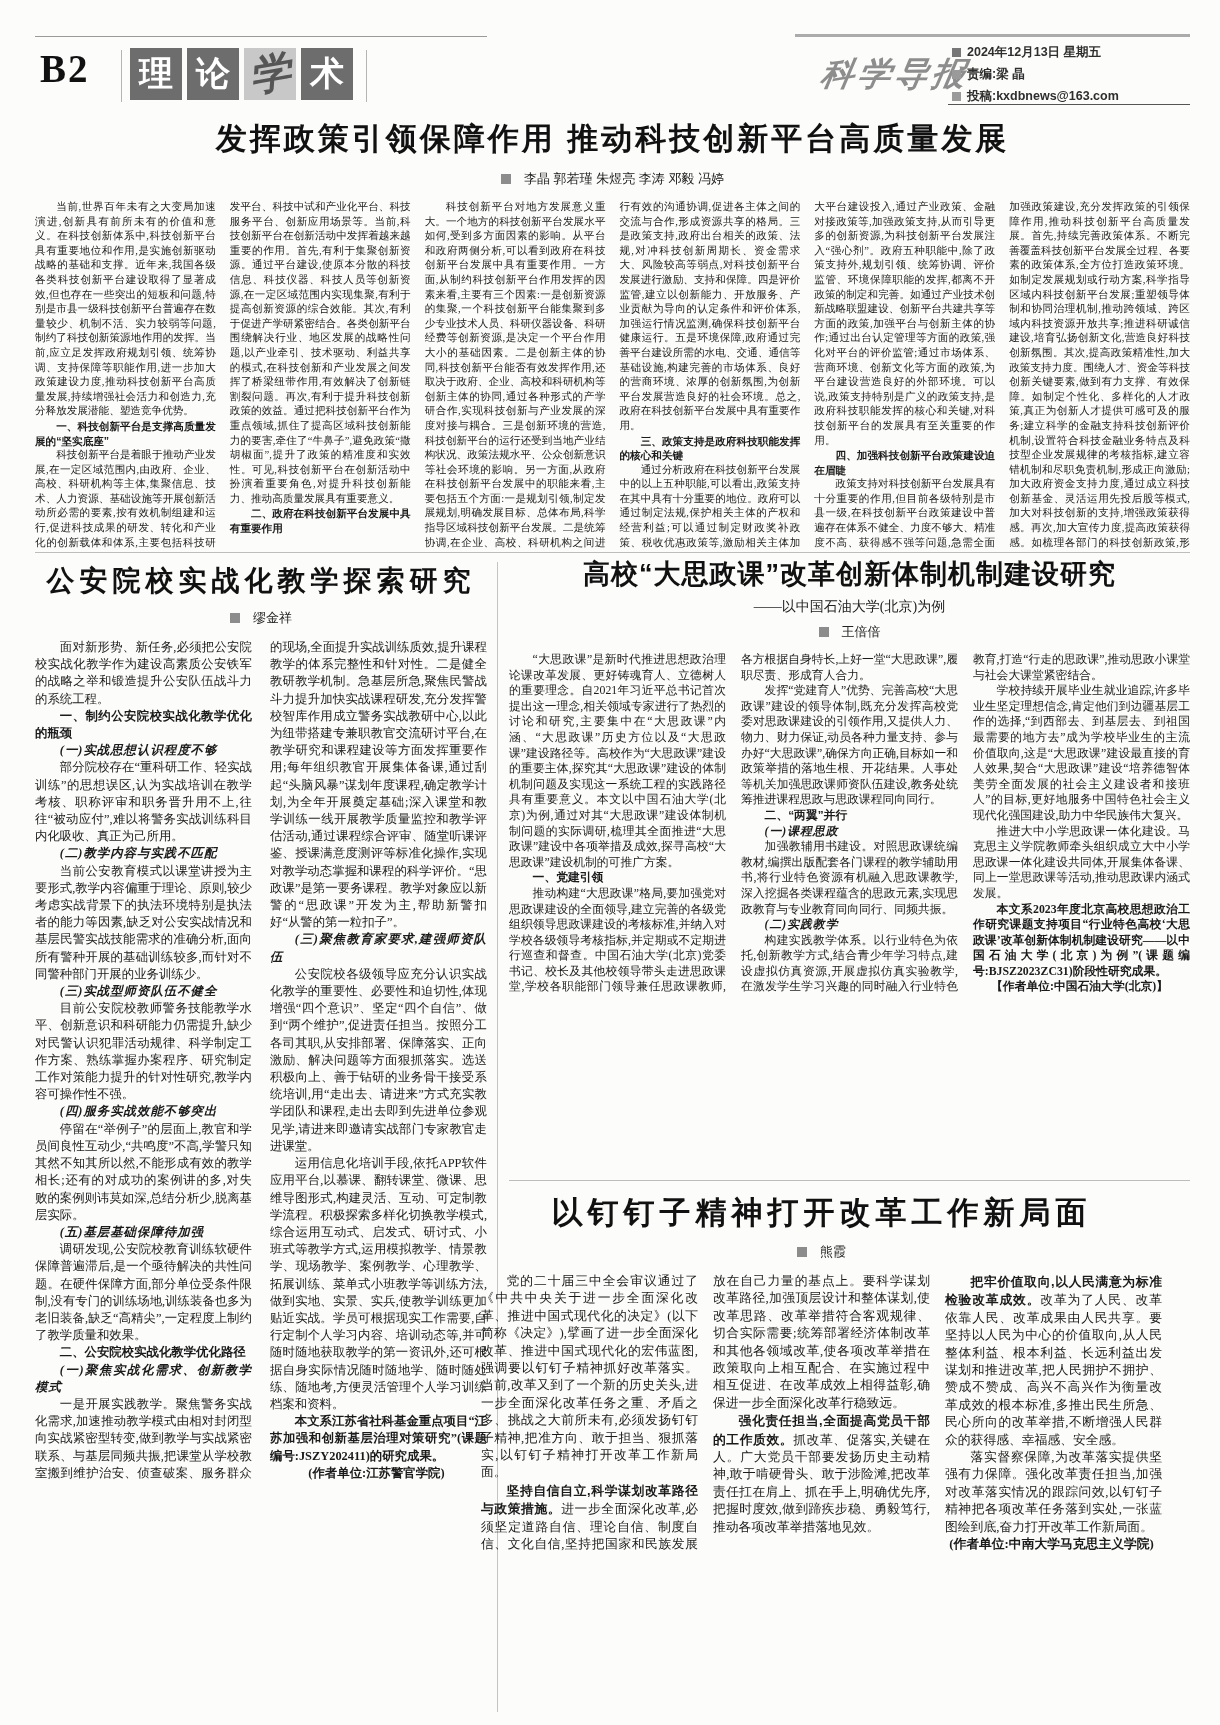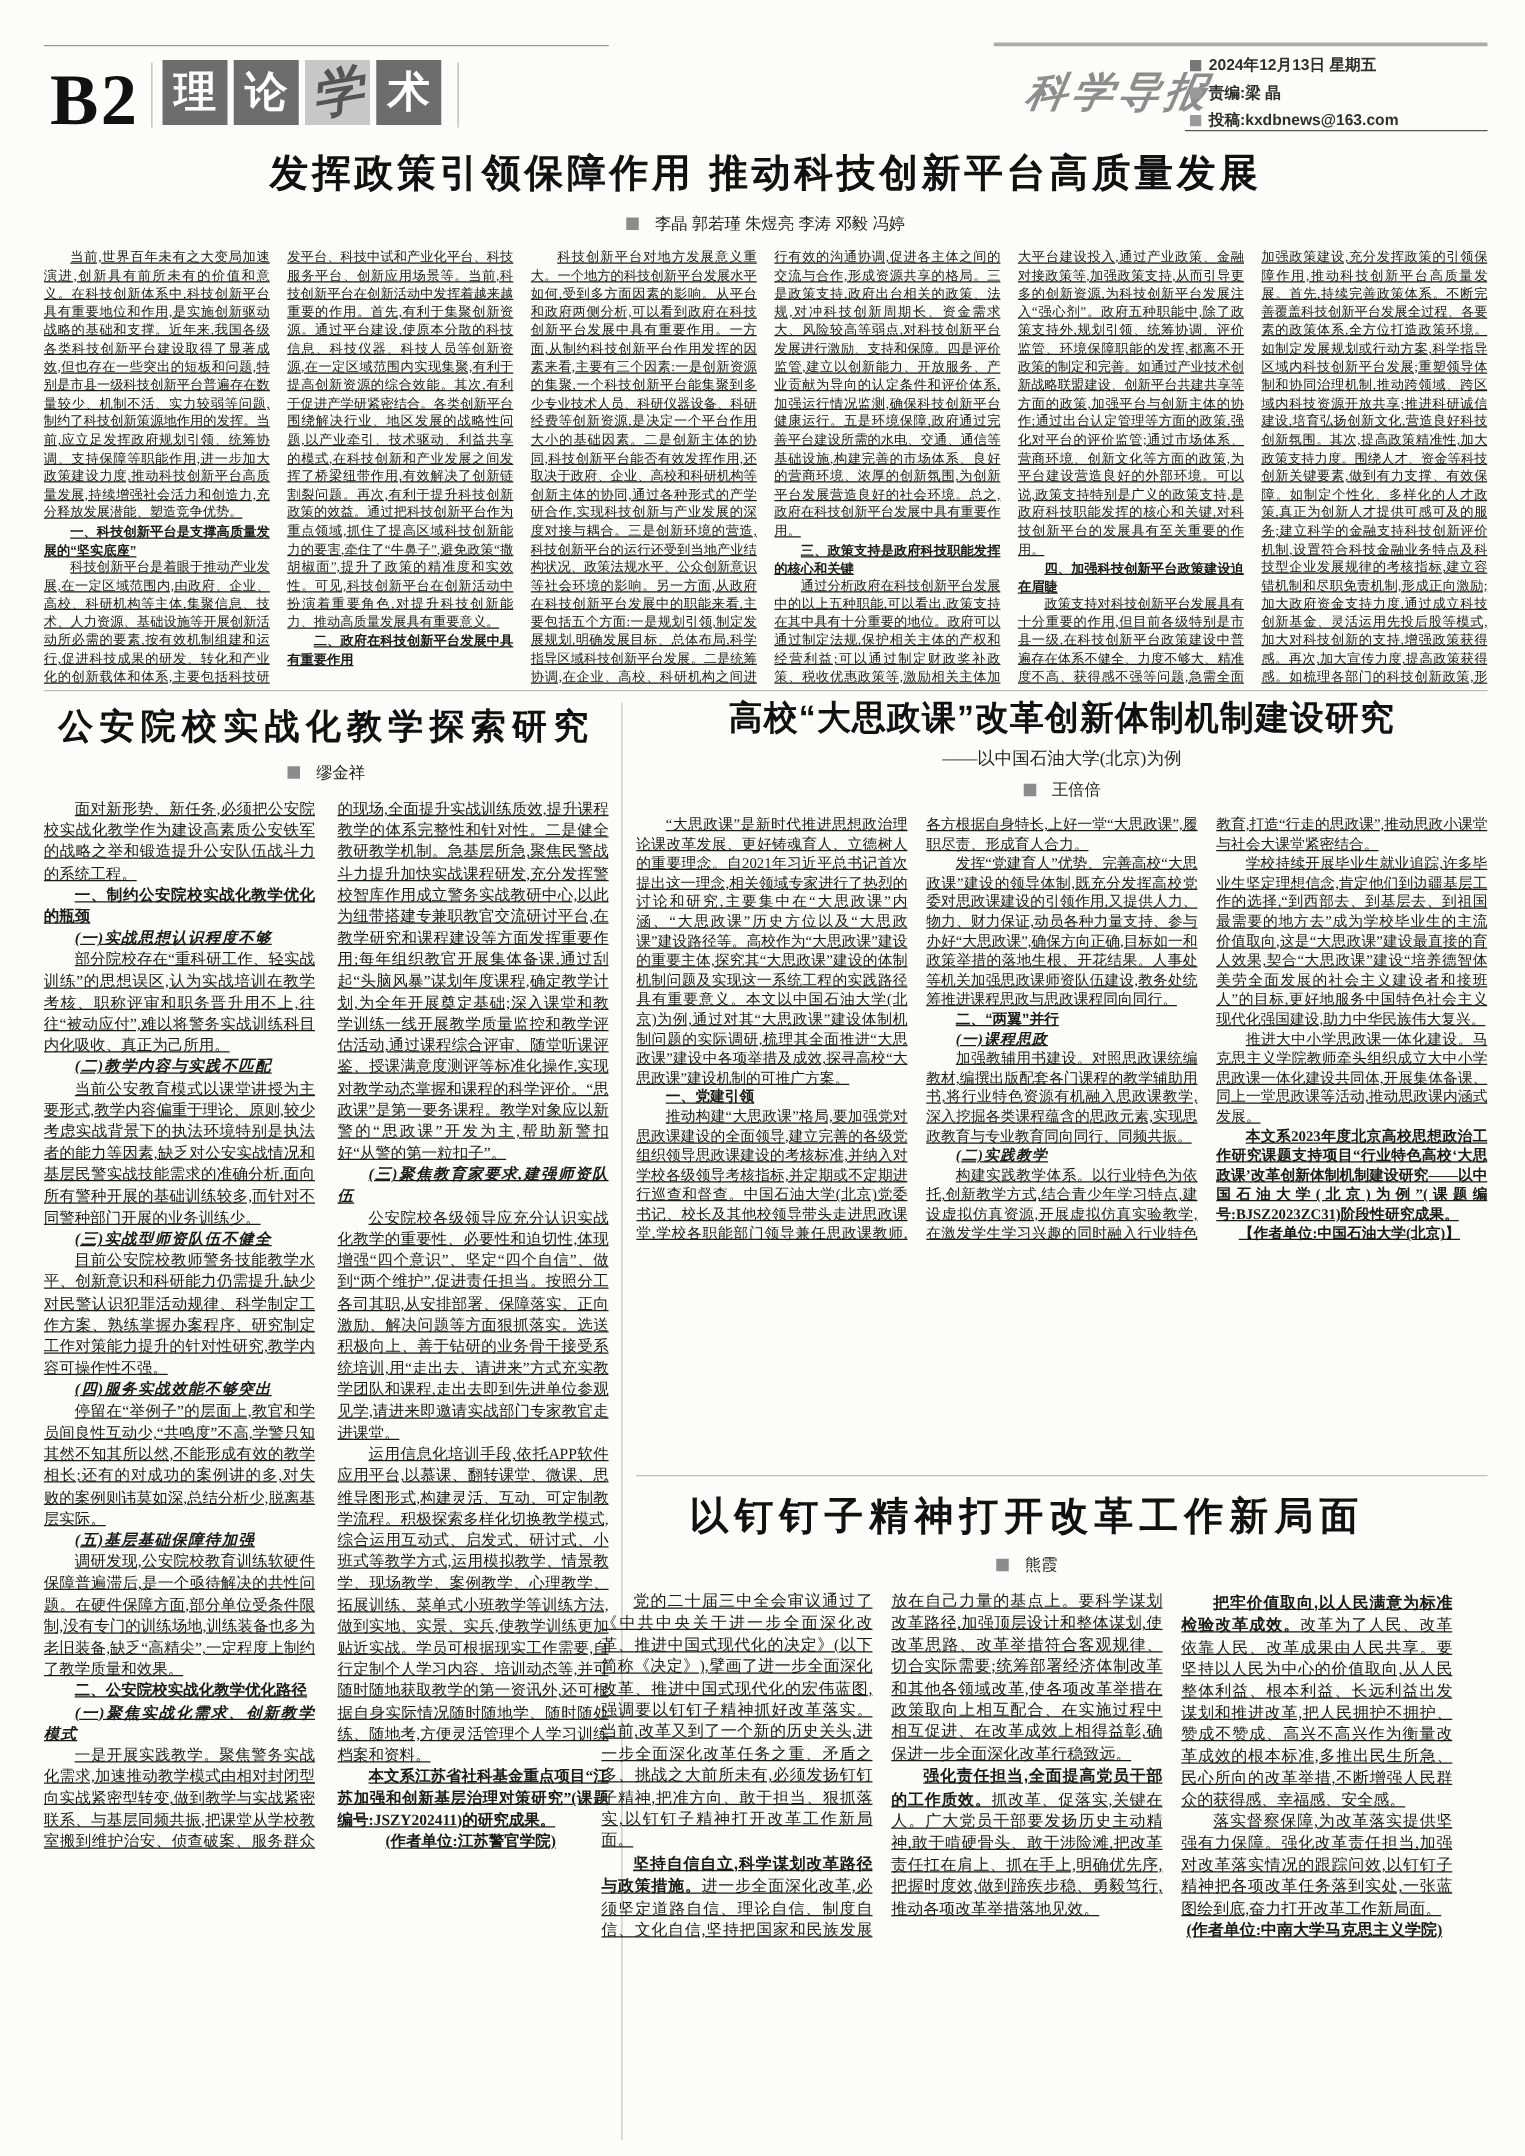--- a/index.html
+++ b/index.html
@@ -1,21 +1,21 @@
 <!DOCTYPE html>
 <html><head>
 <meta charset="utf-8">
 <style>
   html,body{margin:0;padding:0;background:#e8e8e4;}
   #page{position:relative;width:1220px;height:1725px;margin:0 auto;background:#fcfcfa;
         font-family:"Liberation Serif","DejaVu Serif",serif;color:#1b1b1b;overflow:hidden;}
   
   .rule{position:absolute;background:#9a9a9a;}
   #edition{position:absolute;left:40px;top:46px;font-family:"Liberation Serif",serif;
-           font-size:58px;font-weight:bold;color:#111;letter-spacing:2px;}
+           font-size:39px;font-weight:bold;color:#111;letter-spacing:2px;}
   .tick{position:absolute;width:1px;background:#b5b5b5;}
   #tiles{position:absolute;left:130px;top:48px;display:flex;gap:5px;}
   .tile{width:52px;height:52px;display:flex;align-items:center;justify-content:center;
         font-family:"Liberation Sans","DejaVu Sans",sans-serif;font-weight:bold;font-size:34px;}
   .tile.dark{background:#6d6d6d;color:#fff;}
   .tile.light{background:#c8c8c8;color:#555;font-style:italic;transform:none;}
   .tile.light span{display:inline-block;transform:rotate(-10deg) scale(1.15);font-size:36px;}
   #masthead{position:absolute;left:800px;top:52px;width:190px;text-align:center;
             font-family:"DejaVu Serif",serif;font-style:italic;font-weight:bold;
             font-size:33px;color:#8d8d8d;letter-spacing:4px;transform:skewX(-10deg);}
@@ -23,21 +23,21 @@
            font-family:"Liberation Sans",sans-serif;font-size:12.5px;font-weight:bold;color:#2e2e2e;}
   #pubinfo .row{display:flex;align-items:center;margin-bottom:5px;}
   .sq{display:inline-block;width:9px;height:9px;background:#9a9a9a;margin-right:6px;flex:0 0 auto;}
   .sq.dk{background:#777;}
   
   .art-title{text-align:center;font-weight:bold;color:#111;}
   .byline{display:flex;align-items:center;justify-content:center;gap:7px;
           font-family:"Liberation Sans",sans-serif;font-size:13px;color:#222;}
   .byline .sq{width:10px;height:10px;background:#8c8c8c;}
   .body{text-align:justify;}
-  .body p{margin:0;text-decoration:underline;}
+  .body p{margin:0;}
   .p-para{text-indent:2em;}
   .p-head{text-indent:2em;font-weight:bold;font-family:"Liberation Sans","DejaVu Sans",sans-serif;}
   .p-sub{text-indent:2em;font-weight:bold;letter-spacing:1px;font-style:italic;}
   .p-note{text-indent:2em;font-weight:bold;}
   .p-attrib{text-align:center;font-weight:bold;padding-right:4px;}
   .p-leadmix{text-indent:2em;}
   .p-leadmix b{font-family:"Liberation Sans","DejaVu Sans",sans-serif;}
   
   #main-art{position:absolute;left:35px;top:118px;width:1155px;}
   #main-title{font-family:"Liberation Sans","DejaVu Sans",sans-serif;font-size:31px;letter-spacing:3px;}

